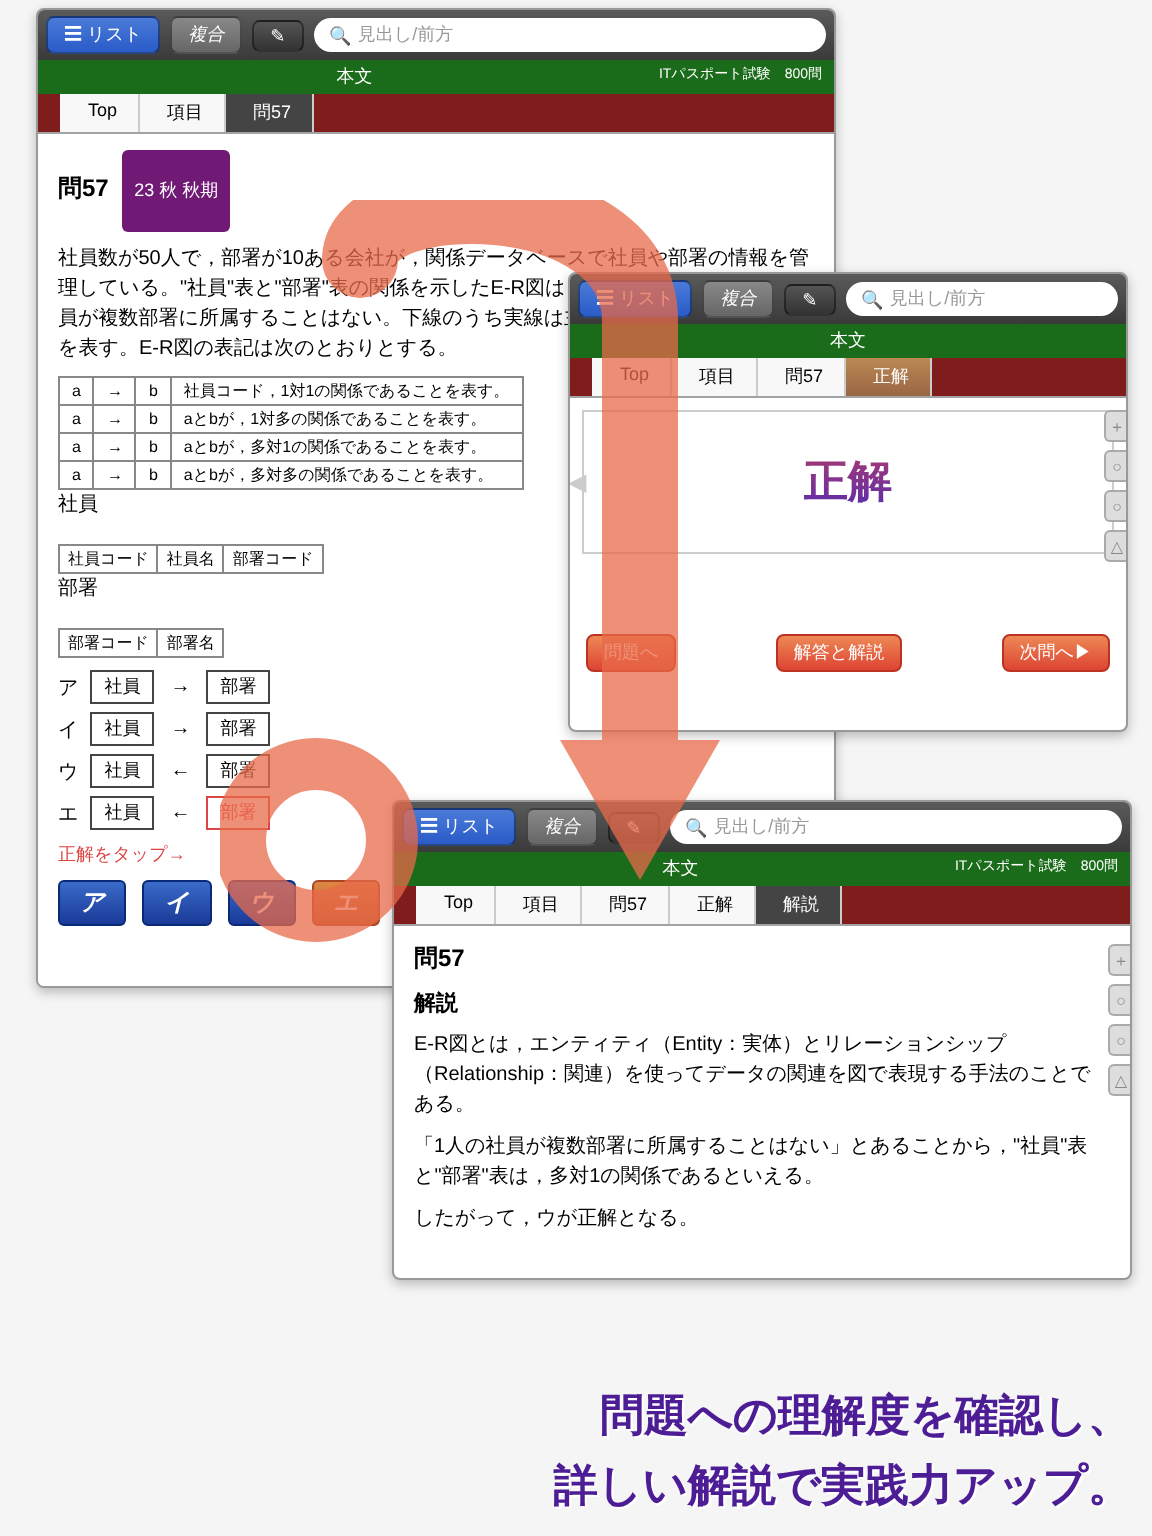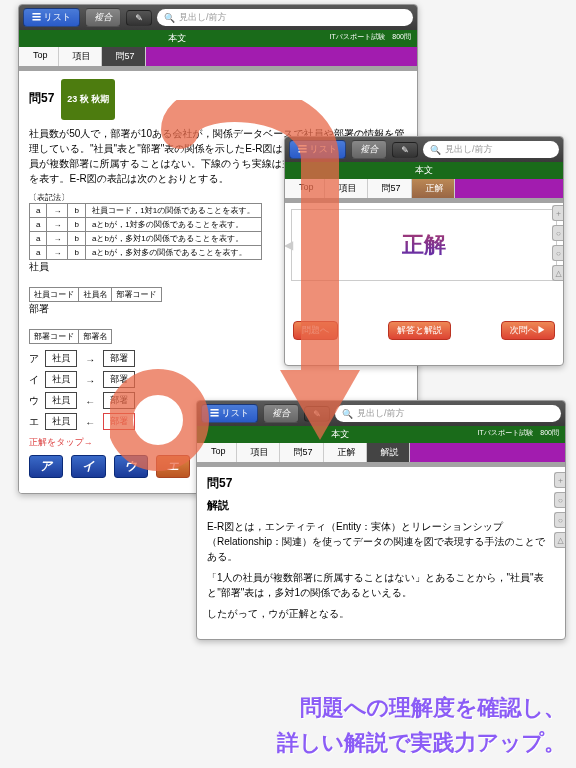--- a/index.html
+++ b/index.html
@@ -53,35 +53,36 @@
     color: #fff;
     text-align: center;
     font-size: 9px;
     padding: 2px;
     display:flex;
     justify-content: space-between;
     padding: 2px 6px;
   }
   .crumbs {
     display: flex;
-    background: #a21caf;
-    border-bottom: 5px solid #a3a3a3;
+    background: #7f1d1d;
+    border-bottom: 1px solid #a3a3a3;
     font-size: 9px;
+    padding-left: 11px;
   }
   .crumb {
     padding: 3px 10px 3px 14px;
     position: relative;
     background: #f8f8f8;
     border-right: 1px solid #ccc;
   }
   .crumb.active { background: #444; color: #fff; }
   .crumb.done { background: linear-gradient(#b85,#964); color:#fff; }
   .content { padding: 8px 10px; background: #fff; }
   .qnum { font-weight: bold; font-size: 12px; display:inline-block;}
-  .tag { display:inline-block; background:#4d7c0f; color:#fff; font-size:9px; padding:14px 6px; border-radius:3px; margin-left:4px;font-weight:bold;}
+  .tag { display:inline-block; background:#701a75; color:#fff; font-size:9px; padding:14px 6px; border-radius:3px; margin-left:4px;}
   .qtext { font-size: 10px; line-height: 1.5; margin: 6px 0; }
   .legend { font-size:8px; margin-top:4px;}
   .legend table { border-collapse: collapse; }
   .legend td { border:1px solid #888; padding:1px 6px; font-size:8px;}
   .entity table{border-collapse:collapse;font-size:8px;margin-top:13px;}
   .entity td{border:1px solid #888;padding:1px 4px;}
   .choices { margin-top: 6px; }
   .choice-row { display:flex; align-items:center; gap:6px; margin:4px 0; font-size:10px;}
   .ebox { border:1px solid #444; padding:1px 6px; font-size:9px;}
   .arrow-r::after{content:"→";margin:0 2px;}
@@ -129,21 +130,21 @@
     pointer-events:none;
     opacity:.75;
   }
   .marketing {
     position:absolute;
     right: 10px; bottom: 8px;
     text-align:right;
     font-family: "Hiragino Mincho ProN", serif;
     font-size: 22px;
     font-weight: bold;
-    color:#8b5cf6;
+    color:#4c1d95;
     line-height:1.6;
     text-shadow: 1px 1px 0 #fff;
   }
   .side-tabs{
     position:absolute; right:-1px; top:30%;
     display:flex;flex-direction:column;gap:4px;
   }
   .side-tabs span{
     background:#ddd;border:1px solid #aaa;border-right:none;
     border-radius:3px 0 0 3px;width:12px;height:16px;
@@ -173,21 +174,20 @@
     <div class="crumb">Top</div>
     <div class="crumb">項目</div>
     <div class="crumb active">問57</div>
   </div>
   <div class="content">
     <span class="qnum">問57</span>
     <span class="tag">23 秋 秋期</span>
     <p class="qtext">社員数が50人で，部署が10ある会社が，関係データベースで社員や部署の情報を管理している。"社員"表と"部署"表の関係を示したE-R図はどれか。ここで，1人の社員が複数部署に所属することはない。下線のうち実線は主キーを，破線は外部キーを表す。E-R図の表記は次のとおりとする。</p>
 
     <div class="legend">
-      <div>〔表記法〕</div>
       <table>
         <tbody>
             <tr>
               <td>a</td>
               <td>→</td>
               <td>b</td>
               <td>社員コード，1対1の関係であることを表す。</td>
             </tr>
         <tr>
               <td>a</td>

